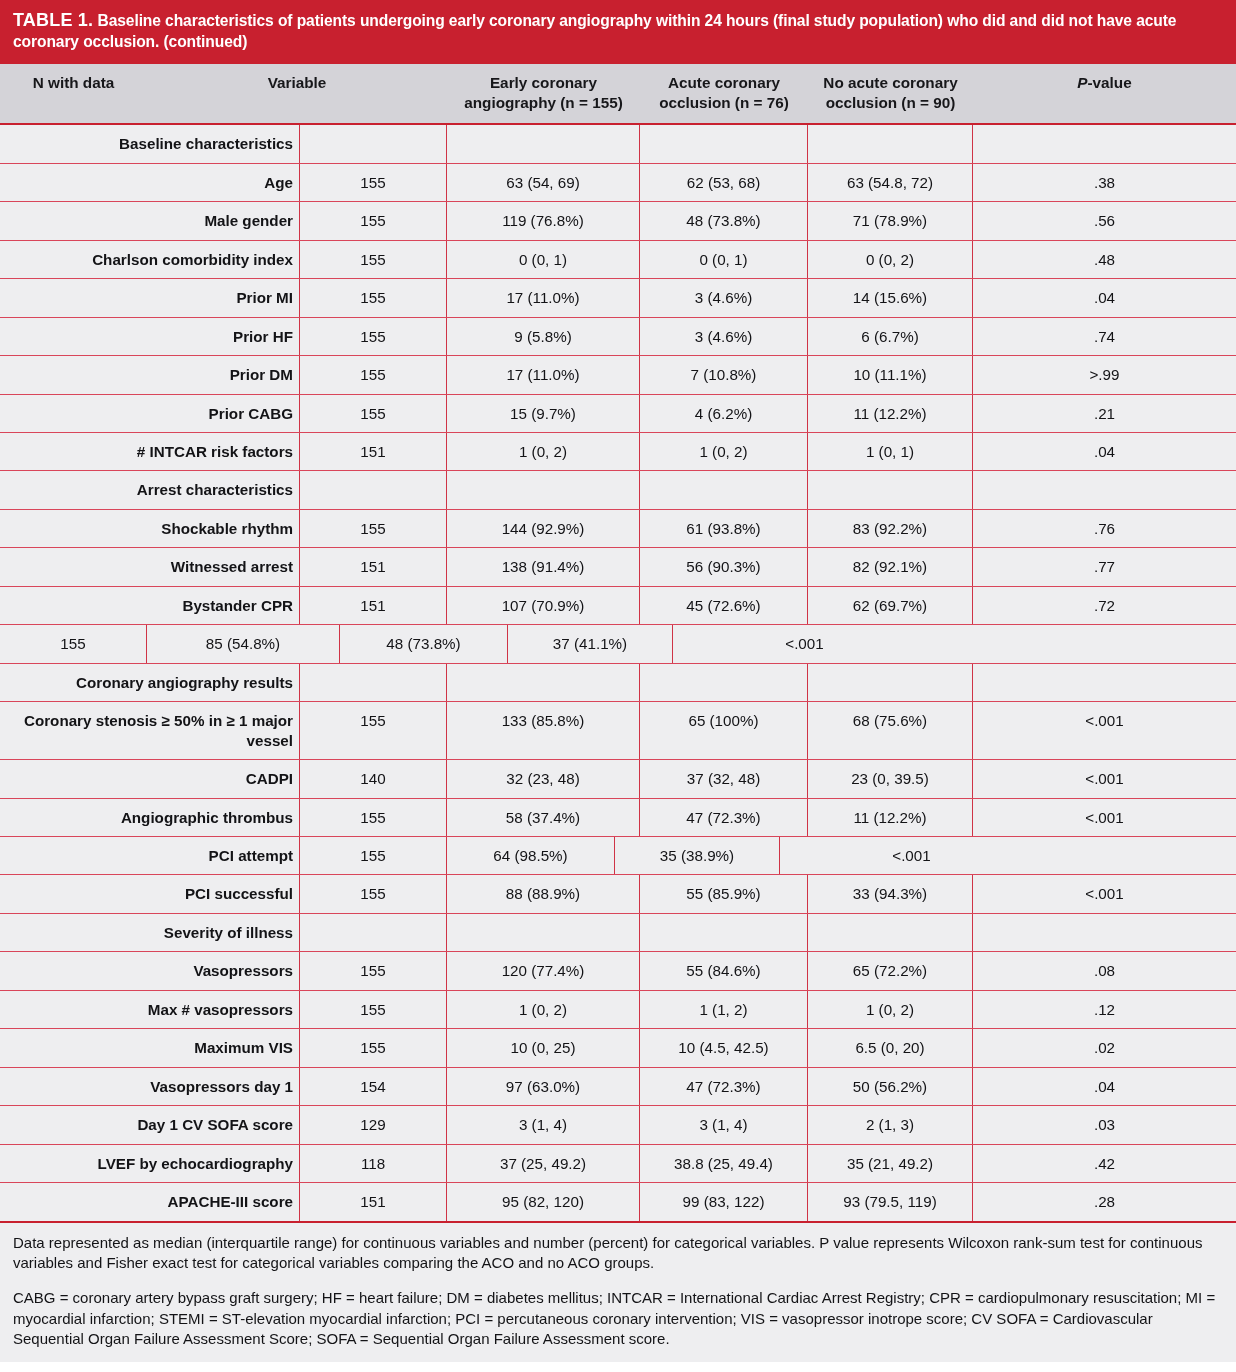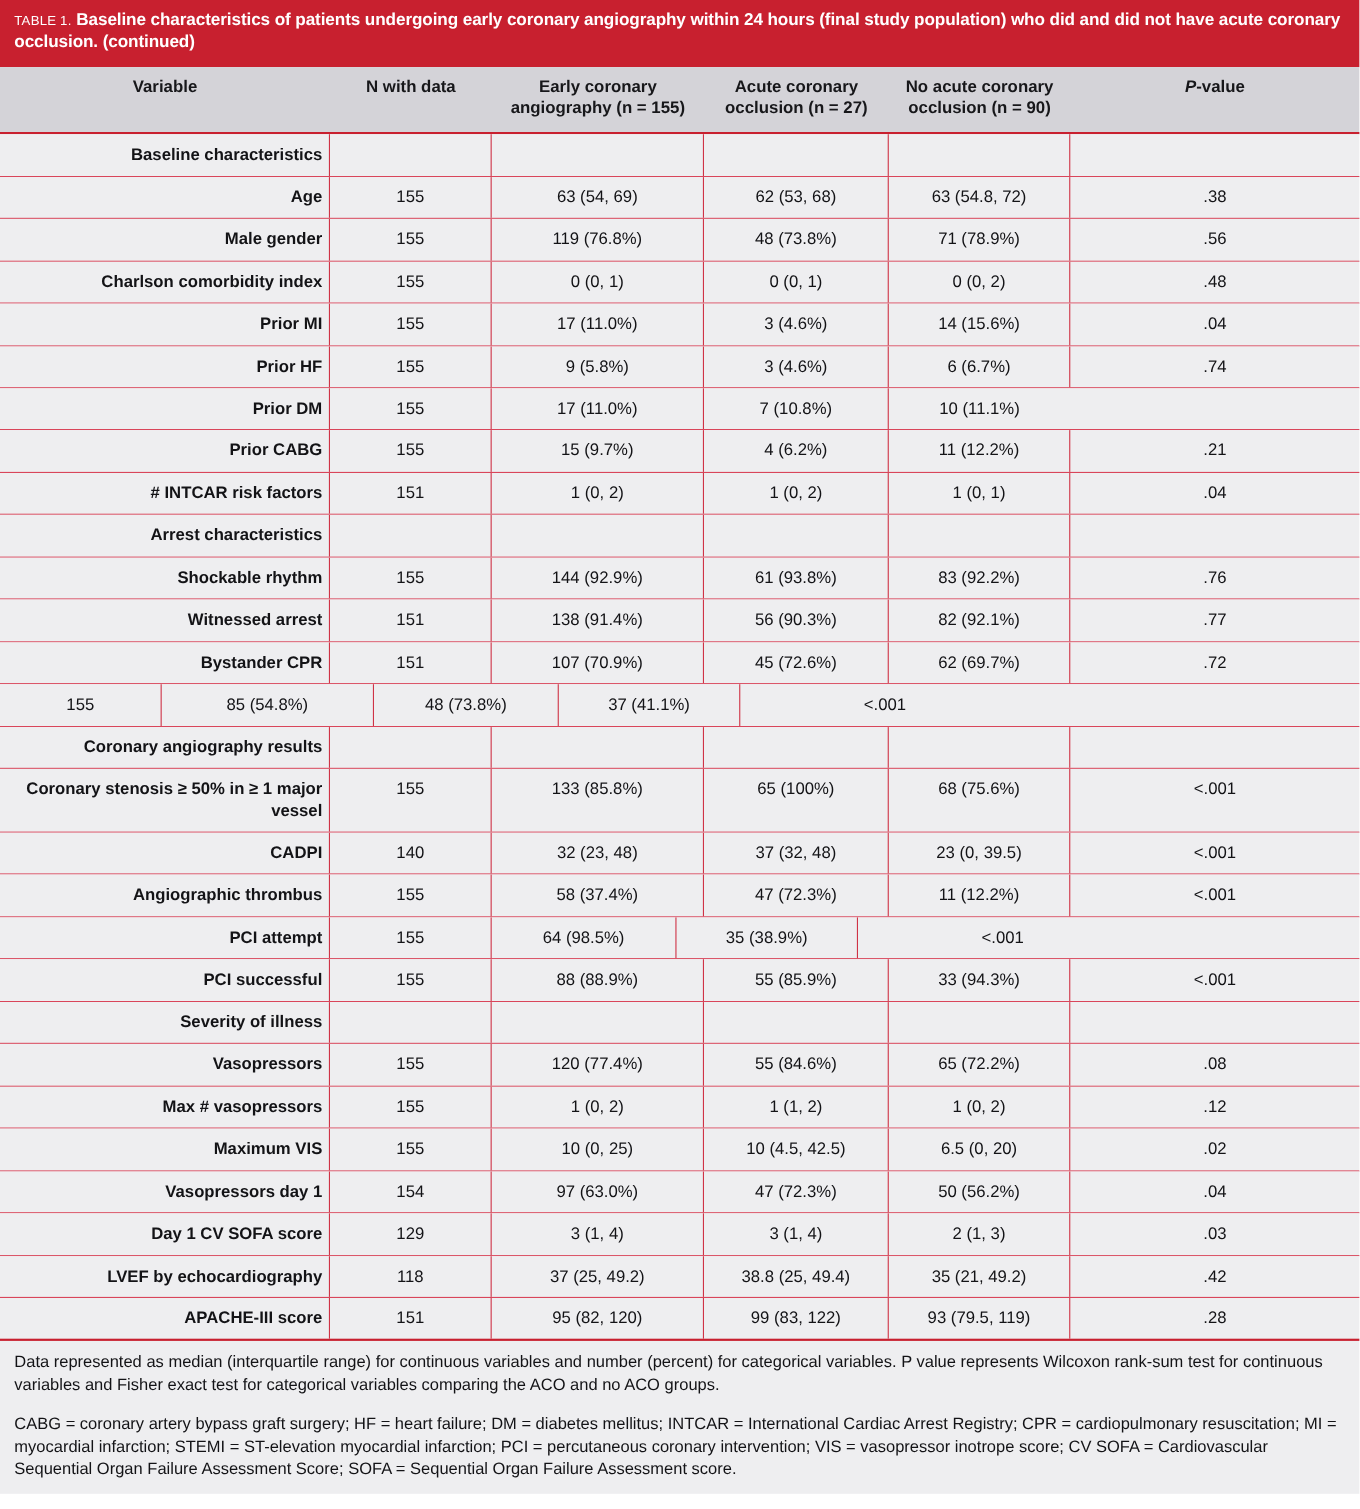--- a/index.html
+++ b/index.html
@@ -27,22 +27,22 @@
   .title-bar {
     background: #c8202f;
     color: #ffffff;
     padding: 9px 13px 11px 13px;
     font-size: 15.6px;
     font-weight: bold;
     line-height: 1.30;
     letter-spacing: -0.1px;
   }
   .title-bar .tbl-label {
-    font-size: 12px;
-    font-weight: normal;
+    font-size: 18px;
+    font-weight: bold;
     letter-spacing: 0.2px;
   }
 
   
   .col-head {
     background: #d4d3d8;
     display: flex;
     border-bottom: 2.5px solid #c8202f;
   }
   .col-head .cell {
@@ -110,24 +110,24 @@
 <body>
 
 <div class="table-figure">
 
   <div class="title-bar">
     <span class="tbl-label">TABLE 1.</span>
     <span>Baseline characteristics of patients undergoing early coronary angiography within 24 hours (final study population) who did and did not have acute coronary occlusion. (continued)</span>
   </div>
 
   <div class="col-head">
+    <div class="cell c-n">N with data</div>
     <div class="cell var-col c-var">Variable</div>
-    <div class="cell c-n">N with data</div>
     <div class="cell c-eca">Early coronary angiography (n = 155)</div>
-    <div class="cell c-aco">Acute coronary occlusion (n = 27)</div>
+    <div class="cell c-aco">Acute coronary occlusion (n = 76)</div>
     <div class="cell c-naco">No acute coronary occlusion (n = 90)</div>
     <div class="cell c-p"><span class="pval-i">P</span><span>-value</span></div>
   </div>
 
   <div class="tbl-body" id="tbl-body">
       <div class="row section">
         <div class="cell c-var var-col">Baseline characteristics</div>
         <div class="cell c-n"></div>
         <div class="cell c-eca"></div>
         <div class="cell c-aco"></div>
@@ -173,20 +173,21 @@
         <div class="cell c-aco">3 (4.6%)</div>
         <div class="cell c-naco">6 (6.7%)</div>
         <div class="cell c-p">.74</div>
       </div>
       <div class="row">
         <div class="cell c-var var-col">Prior DM</div>
         <div class="cell c-n">155</div>
         <div class="cell c-eca">17 (11.0%)</div>
         <div class="cell c-aco">7 (10.8%)</div>
         <div class="cell c-naco">10 (11.1%)</div>
+        <div class="cell c-p">&gt;.99</div>
       </div>
       <div class="row">
         <div class="cell c-var var-col">Prior CABG</div>
         <div class="cell c-n">155</div>
         <div class="cell c-eca">15 (9.7%)</div>
         <div class="cell c-aco">4 (6.2%)</div>
         <div class="cell c-naco">11 (12.2%)</div>
         <div class="cell c-p">.21</div>
       </div>
       <div class="row">

